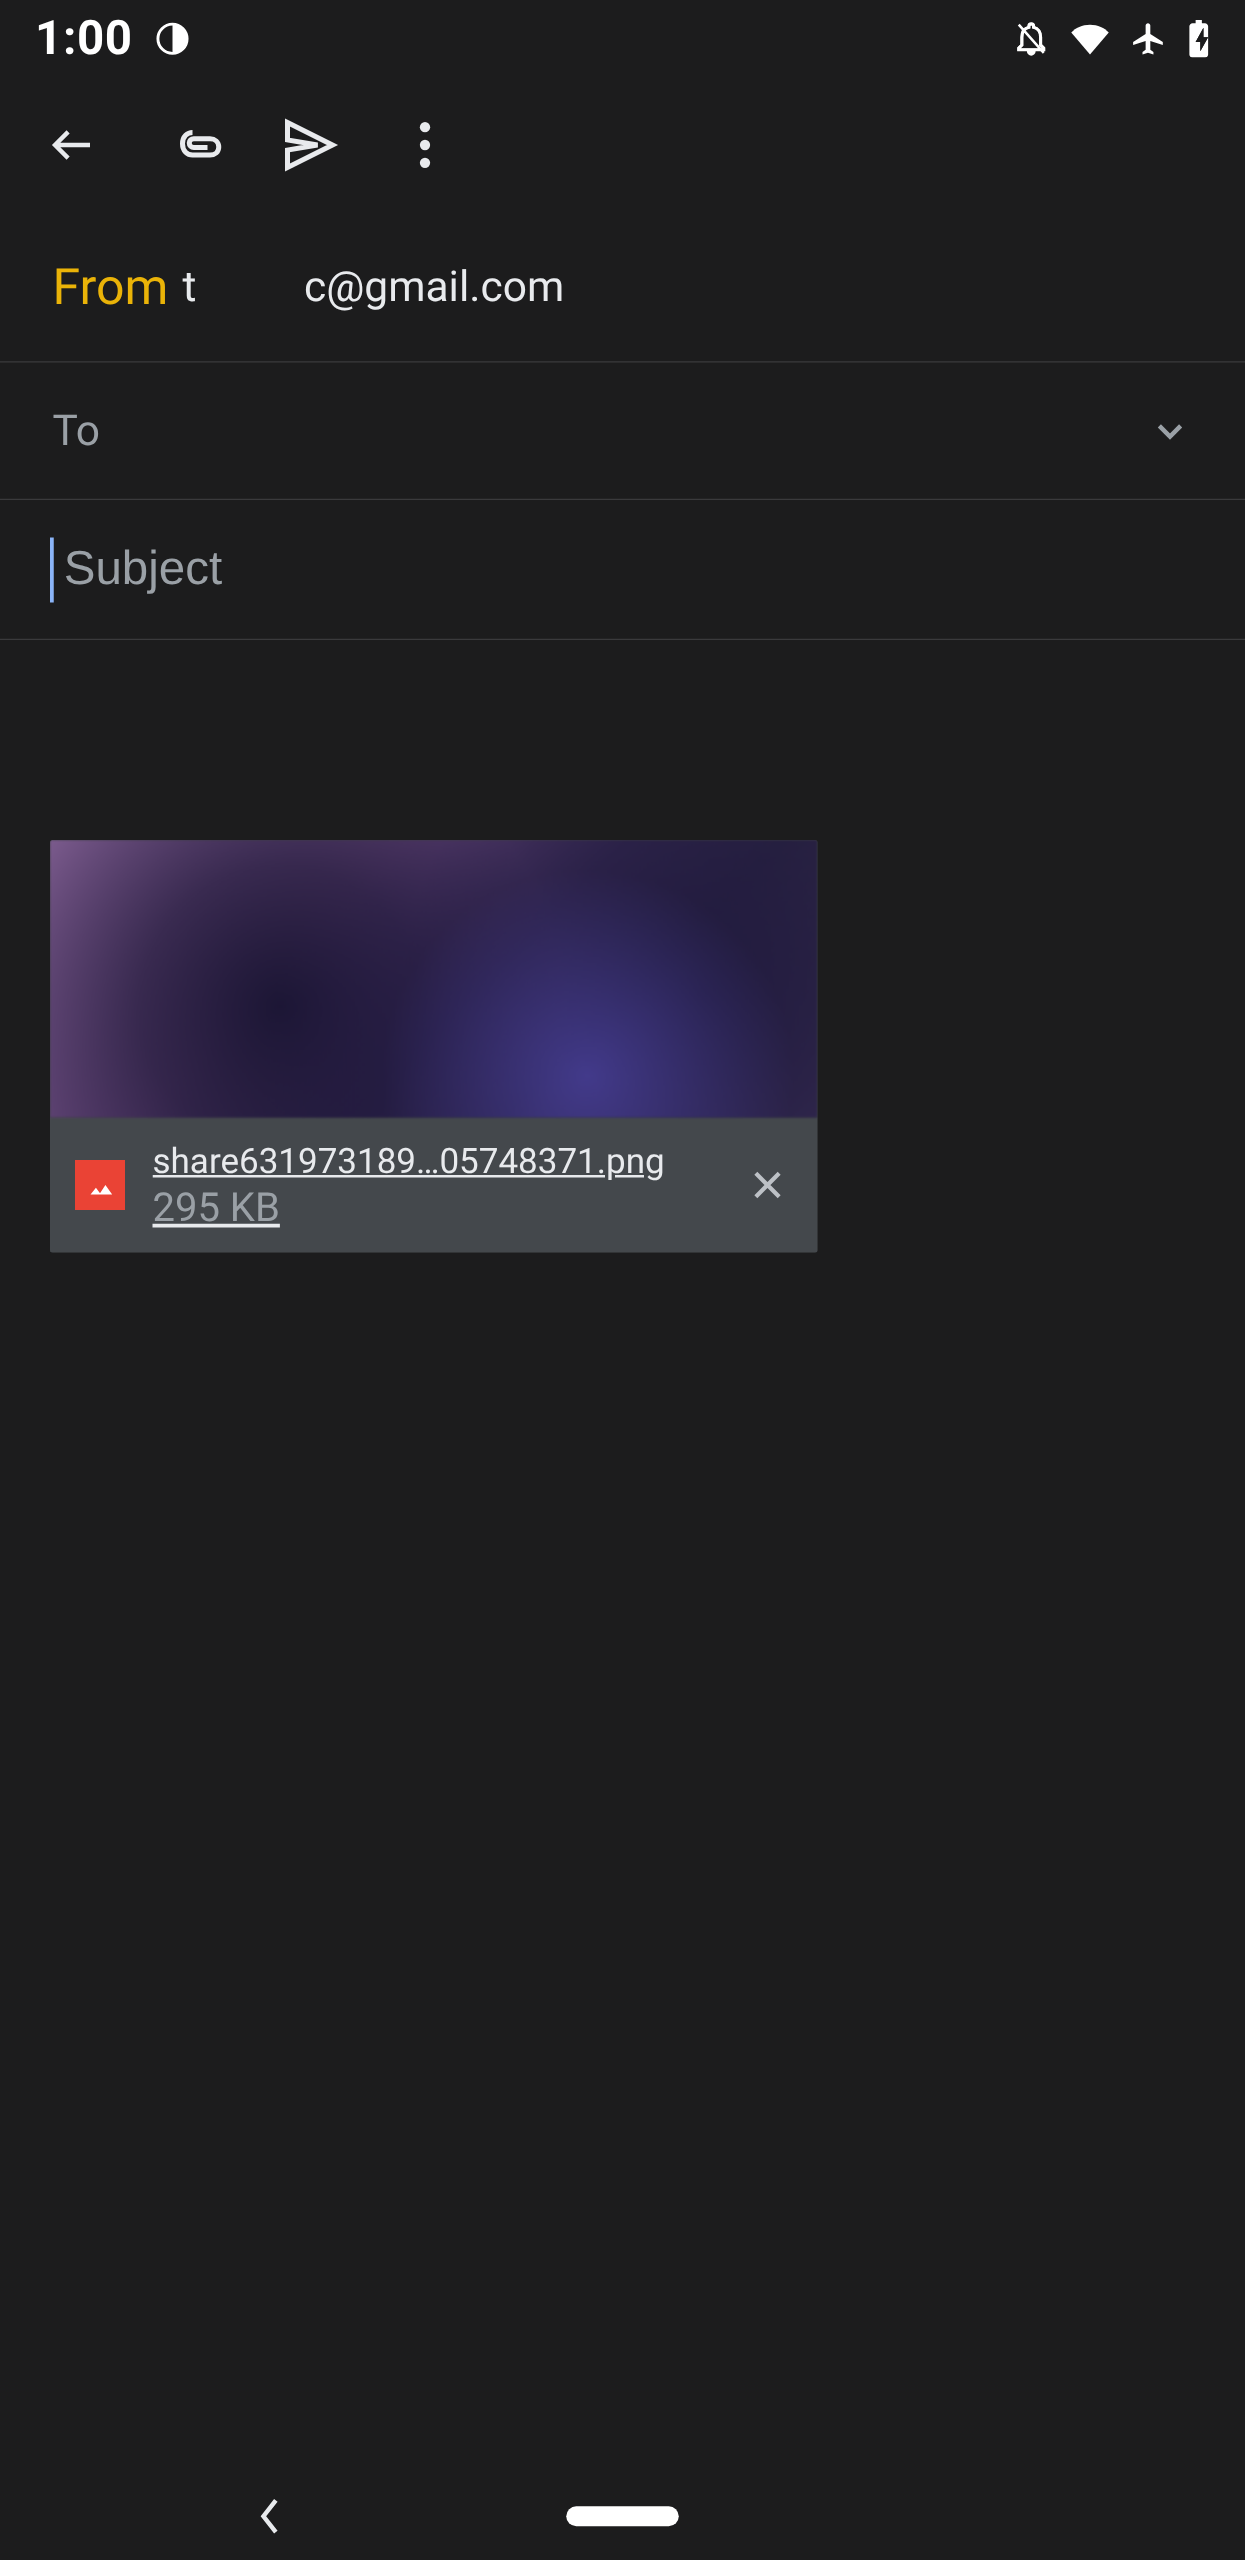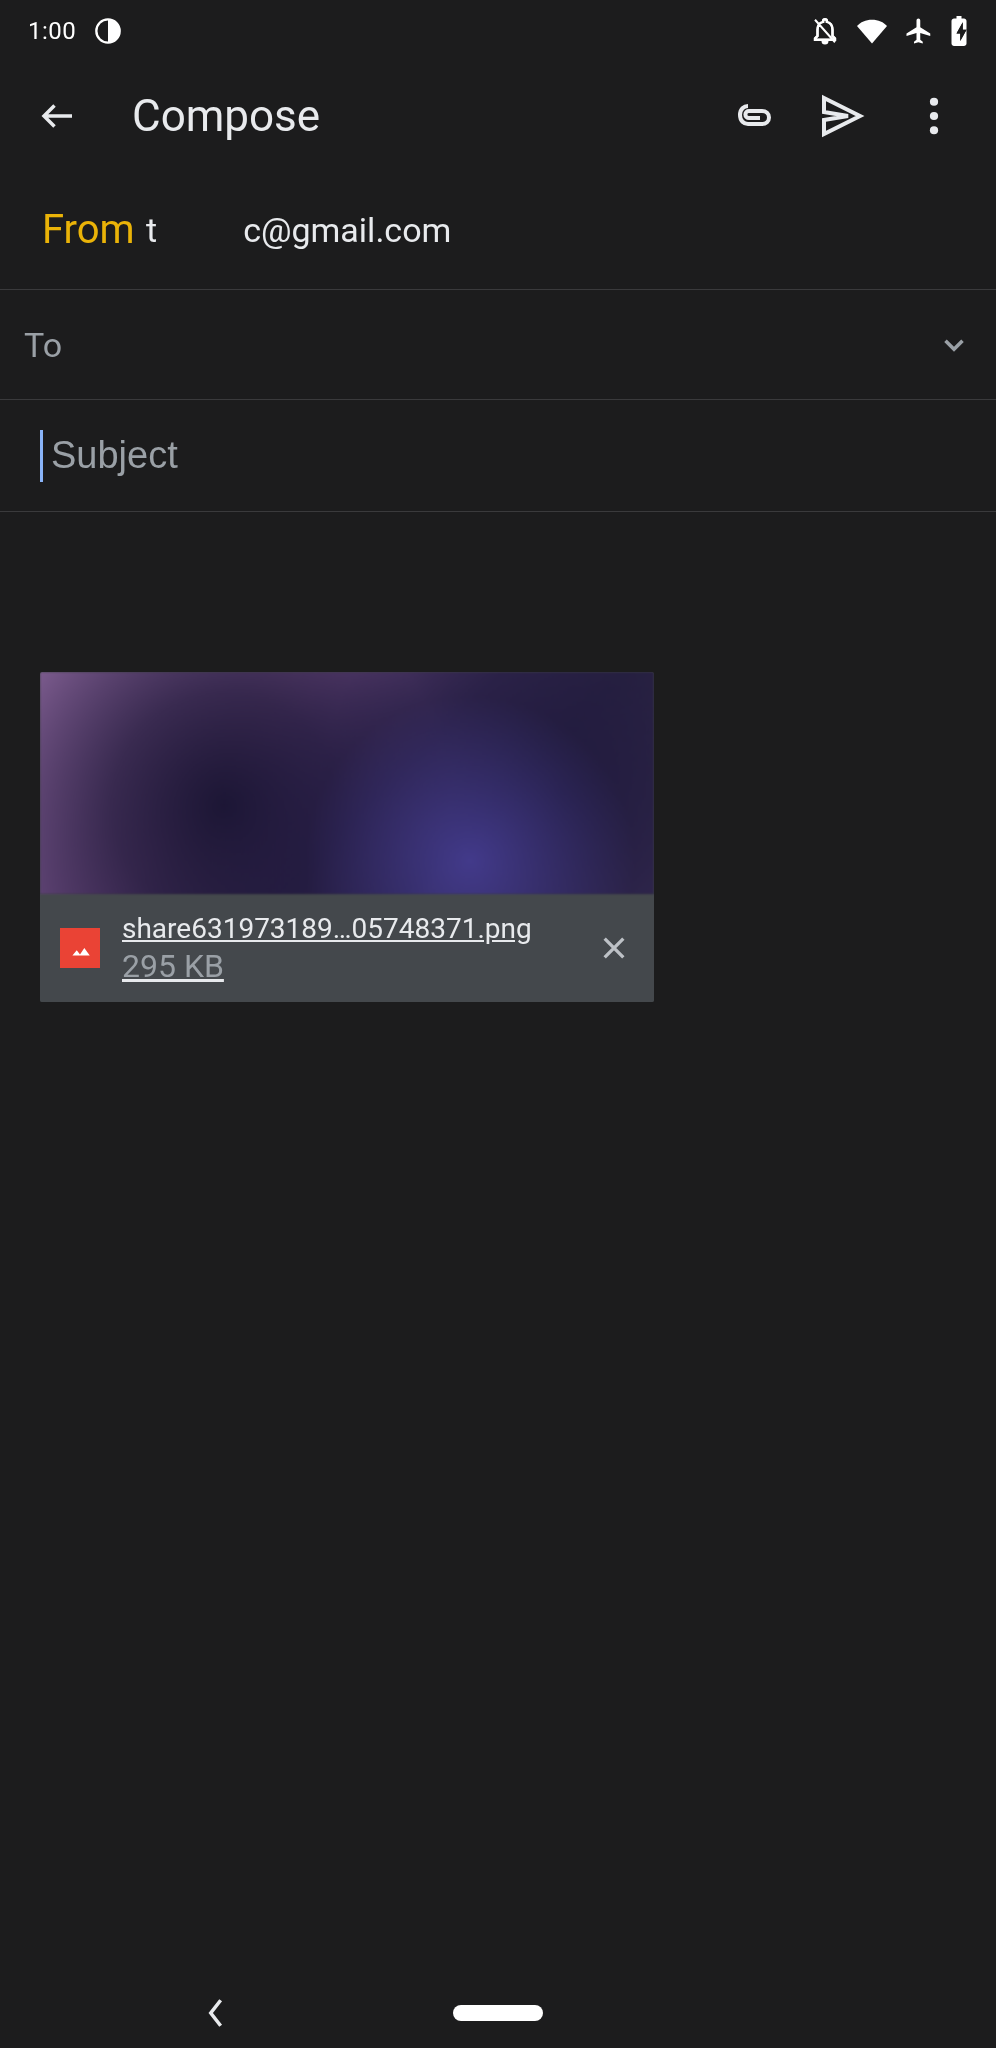--- a/index.html
+++ b/index.html
@@ -14,21 +14,21 @@
   }
   .status-bar {
     height: 62px;
     display: flex;
     justify-content: space-between;
     align-items: center;
     padding: 0 28px;
     color: #fff;
   }
   .status-left { display: flex; align-items: center; gap: 18px; }
-  .status-time { font-size: 24px; font-weight: 400; letter-spacing: 0.5px; }
+  .status-time { font-size: 38px; font-weight: 700; letter-spacing: 0.5px; }
   .status-right { display: flex; align-items: center; gap: 16px; }
 
   .app-bar {
     height: 108px;
     display: flex;
     align-items: center;
     padding: 0 16px;
   }
   .back-icon { width: 52px; height: 52px; margin-left: 16px; margin-right: 48px; display:flex; align-items:center; justify-content:center; }
   .app-title { font-size: 44px; font-weight: 400; color: #e8eaed; flex: 1; }
@@ -41,21 +41,21 @@
     padding: 0 42px;
     height: 120px;
     border-bottom: 1px solid #3a3a3c;
   }
   .from-label { font-size: 40px; color: #eab308; width: 104px; }
   .from-email { font-size: 34px; color: #e8eaed; display:flex; gap: 86px;}
 
   .to-row {
     display: flex;
     align-items: center;
-    padding: 0 24px;
+    padding: 0 42px;
     height: 110px;
     border-bottom: 1px solid #3a3a3c;
   }
   .to-label { font-size: 34px; color: #9aa0a6; flex: 1; }
   .expand-icon { width: 36px; height: 36px; display:flex; align-items:center; justify-content:center; }
 
   .subject-row {
     display: flex;
     align-items: center;
     padding: 0 40px;
@@ -190,21 +190,20 @@
     </span>
   </div>
 </div>
 
 <div class="app-bar">
   <span class="back-icon">
     <svg width="42" height="42" viewBox="0 0 24 24" fill="none" stroke="#e8eaed" stroke-width="2">
         <path d="M20 12H4M10 6l-6 6 6 6"></path>
       </svg>
   </span>
-  <span class="app-title">Compose</span>
   <div class="action-icons">
     <span class="action-icon">
       <svg width="48" height="48" viewBox="0 0 24 24" fill="none" stroke="#e8eaed" stroke-width="2">
           <path d="M7 13c0 2 1.5 4 4.5 4S16 15 16 13V6c0-2-1.2-3.5-3.2-3.5S9.5 4 9.5 6v6.5c0 1 .6 1.8 1.7 1.8s1.8-.8 1.8-1.8V7" transform="rotate(90 12 12)"></path>
         </svg>
     </span>
     <span class="action-icon">
       <svg width="48" height="48" viewBox="0 0 24 24" fill="none" stroke="#e8eaed" stroke-width="2">
           <path d="M3 3l18 9L3 21V14l12-2L3 10V3z"></path>
         </svg>

